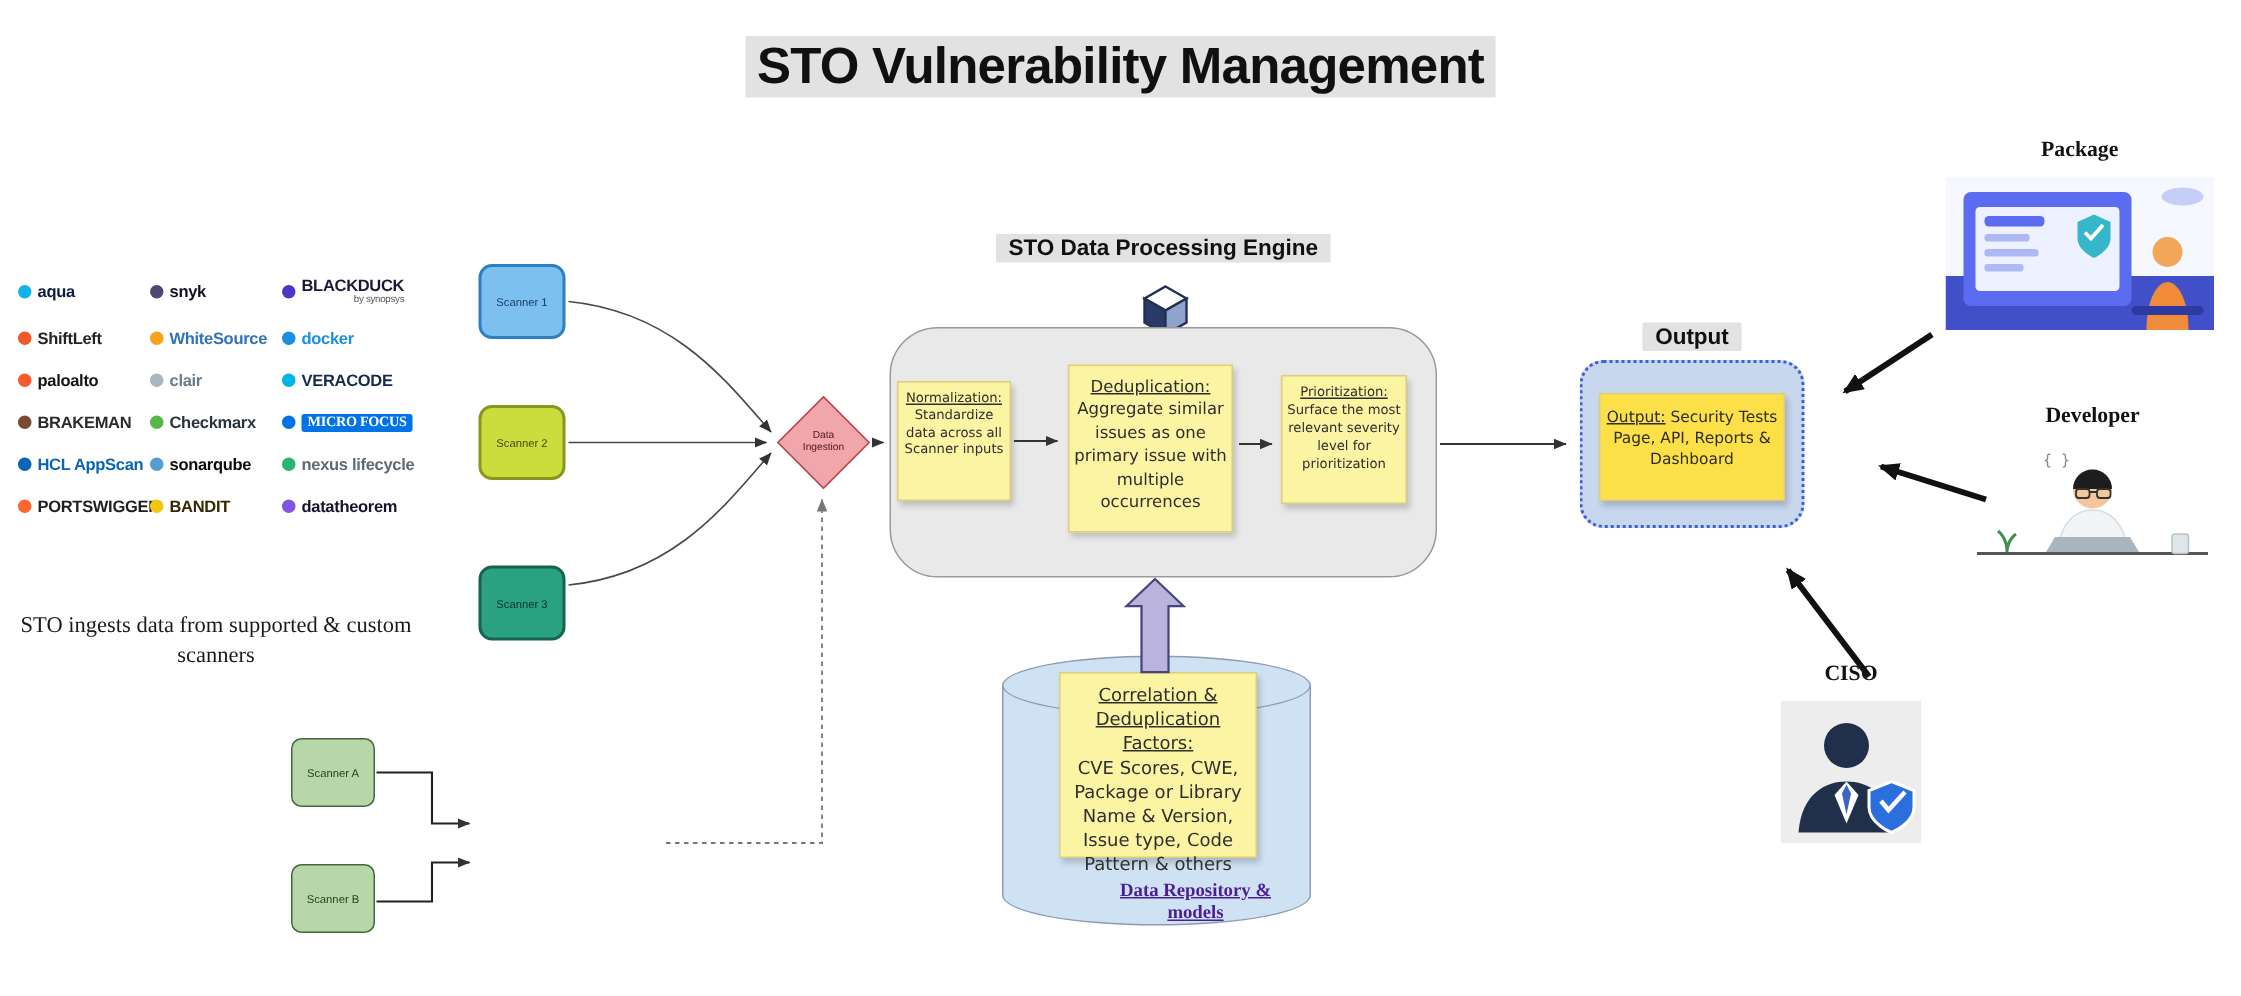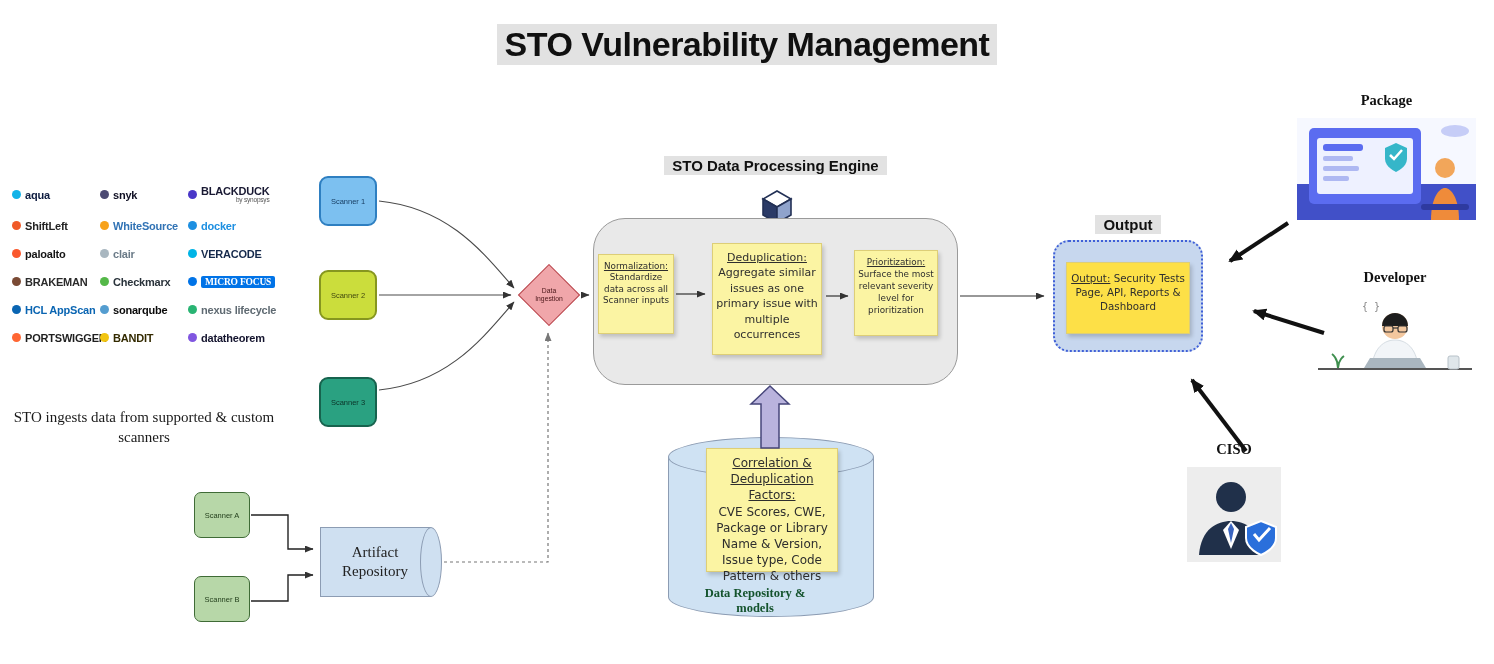--- a/index.html
+++ b/index.html
@@ -39,21 +39,21 @@
 
   .output-title-wrap { left:1053px; top:215px; width:150px; text-align:center; }
   .output-title-wrap .hl { font-size:15px; font-weight:bold; color:#101010; }
   .output-box { left:1053px; top:240px; width:150px; height:112px; border:2px dotted #3f5fd7; border-radius:16px; }
 
   
   .cyl { left:668px; top:437px; width:206px; height:180px; }
   .cyl-bottom { position:absolute; left:0; right:0; bottom:0; height:40px; border-radius:50%; border:1.5px solid #8c9cb3; }
   .cyl-body { position:absolute; left:0; right:0; top:20px; bottom:20px; border-left:1.5px solid #8c9cb3; border-right:1.5px solid #8c9cb3; }
   .cyl-top { position:absolute; left:0; right:0; top:0; height:40px; border-radius:50%; border:1.5px solid #8c9cb3; }
-  .repo-label { left:694px; top:586px; width:122px; text-align:center; font-family:"Liberation Serif", serif; font-weight:bold; font-size:12.5px; line-height:1.2; color:#14532d; z-index:2; }
+  .repo-label { left:736px; top:586px; width:122px; text-align:center; font-family:"Liberation Serif", serif; font-weight:bold; font-size:12.5px; line-height:1.2; color:#4c1d95; z-index:2;text-decoration:underline; }
 
   
   .artifact { left:320px; top:527px; width:122px; height:70px; }
   .artifact-body { position:absolute; left:0; top:0; right:11px; bottom:0; border:1.5px solid #8c9cb3; border-right:none; }
   .artifact-cap { position:absolute; right:0; top:0; width:22px; height:70px; border-radius:50%; border:1.5px solid #8c9cb3; }
   .artifact-label { position:absolute; inset:0 16px 0 4px; display:flex; align-items:center; justify-content:center; text-align:center; font-family:"Liberation Serif", serif; font-size:15px; color:#222; line-height:1.3; z-index:1; }
 
   .p-label { font-family:"Liberation Serif", serif; font-weight:bold; font-size:14.5px; color:#111; text-align:center; }
 
   .connectors { left:0; top:0; z-index:10; pointer-events:none; }
@@ -205,25 +205,20 @@
     <span class="u">Output:</span>
     <span>Security Tests Page, API, Reports &amp; Dashboard</span>
   </div>
 
   <div class="abs scan-custom" style="left: 194px; top: 492px; background-color: rgb(183, 215, 168); border-color: rgb(63, 107, 54); color: rgb(36, 64, 29);">
       <span>Scanner A</span>
     </div>
   <div class="abs scan-custom" style="left: 194px; top: 576px; background-color: rgb(183, 215, 168); border-color: rgb(63, 107, 54); color: rgb(36, 64, 29);">
       <span>Scanner B</span>
     </div>
-  <div class="abs artifact">
-    <div class="artifact-body" style="background-color: rgb(207, 224, 241);"></div>
-    <div class="artifact-cap" style="background-color: rgb(207, 224, 241);"></div>
-    <div class="artifact-label">Artifact Repository</div>
-  </div>
 
   <div class="abs p-label" style="left:1297px; top:92px; width:179px;">Package</div>
   <div class="abs" style="left:1297px; top:118px; width:179px; height:102px;">
     <svg viewBox="0 0 179 102" width="179" height="102">
       <rect width="179" height="102" fill="#f6f8ff"></rect>
       <rect y="66" width="179" height="36" fill="#4150c8"></rect>
       <ellipse cx="158" cy="13" rx="14" ry="6" fill="#c6cdf7"></ellipse>
       <rect x="12" y="10" width="112" height="76" rx="5" fill="#5b6cf0"></rect>
       <rect x="20" y="20" width="96" height="56" rx="3" fill="#eef1ff"></rect>
       <rect x="26" y="26" width="40" height="7" rx="3" fill="#5b6cf0"></rect>

